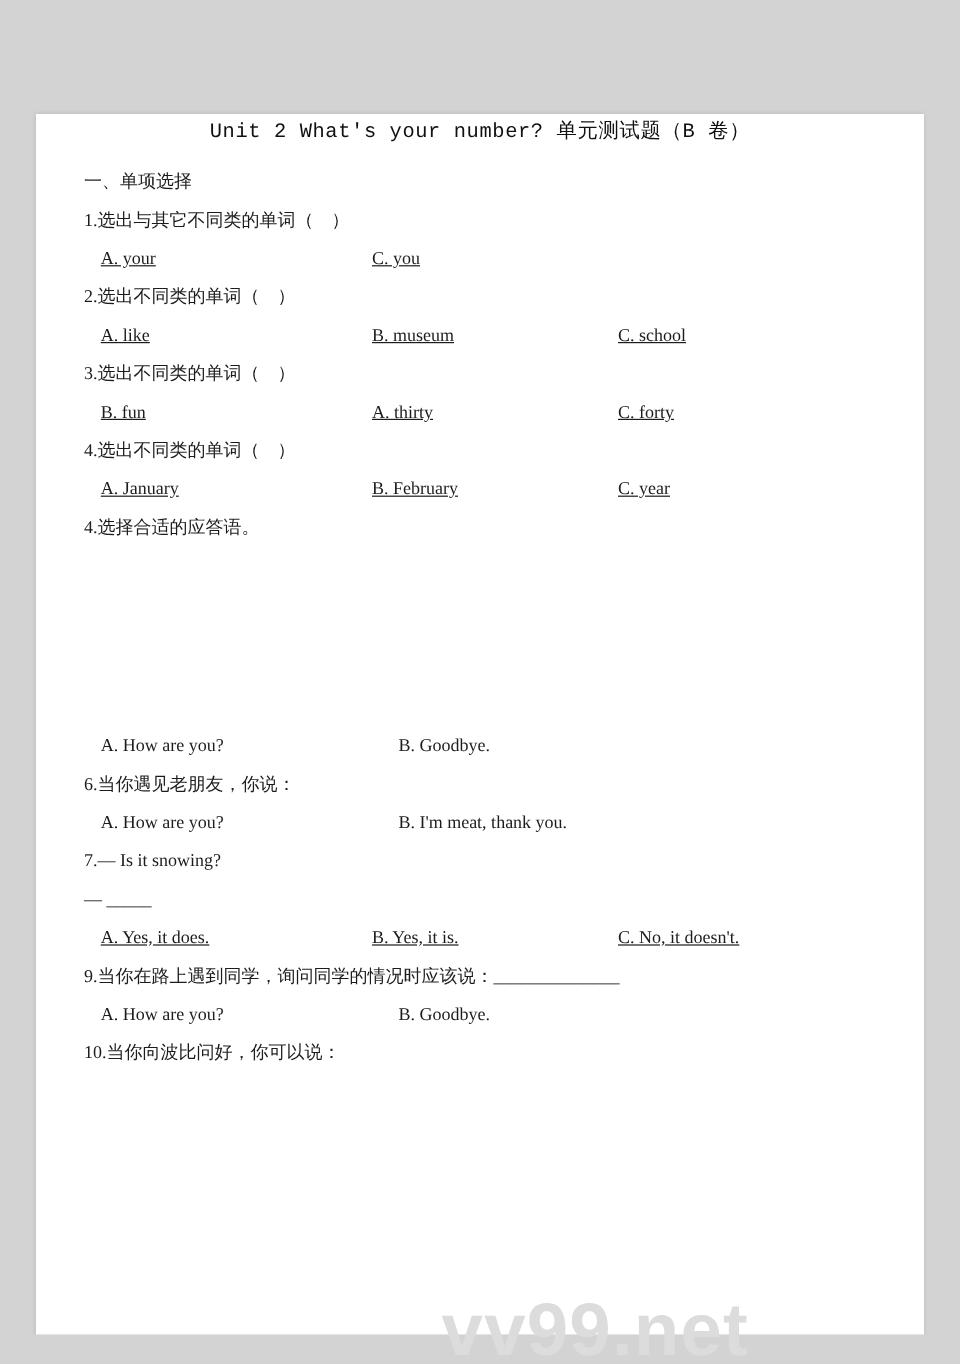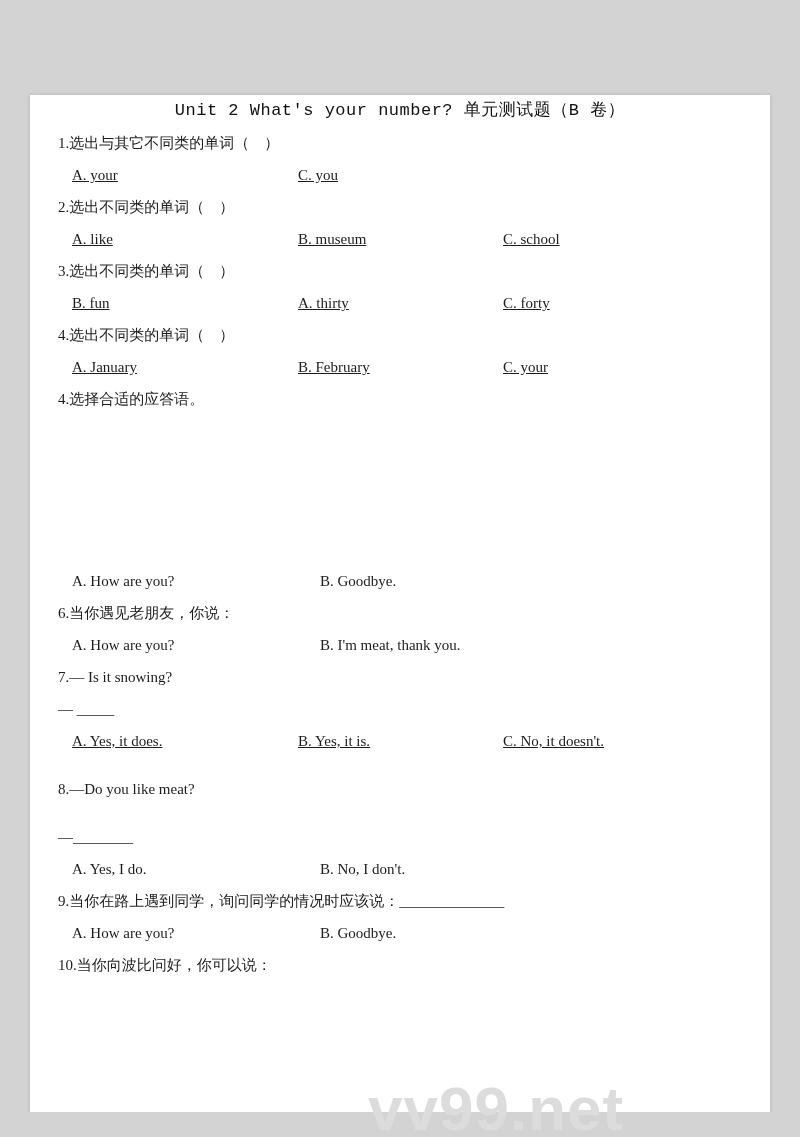--- a/index.html
+++ b/index.html
@@ -15,21 +15,21 @@
     position: relative;
     margin: 6px 30px 0 30px;
     width: 740px;
     height: 1106px;
     background: #ffffff;
     box-shadow: 0 0 4px rgba(0,0,0,0.15);
   }
   .content {
     position: relative;
     z-index: 2;
-    padding: 0 28px;
+    padding: 0 40px;
     color: #1c1c1c;
     font-size: 15px;
   }
   .title {
     margin: 95px 0 0 0;
     line-height: 32px;
     text-align: center;
     font-size: 17px;
     font-weight: 400;
     letter-spacing: 0.5px;
@@ -81,20 +81,21 @@
 <body>
 
 <div class="page">
 
   <div class="watermark">vv99.net</div>
 
   <div class="content">
 
     <h1 class="title">Unit 2 What's your number? 单元测试题（B 卷）</h1>
 
+    <div class="section-heading">一、单项选择</div>
 
     <div>
       <div class="q-prompt">1.选出与其它不同类的单词（　）</div>
       <div class="opts opts-3">
         <span class="opt">A. your</span>
         <span class="opt">C. you</span>
       </div>
     </div>
 
     <div>
@@ -113,21 +114,21 @@
         <span class="opt">A. thirty</span>
         <span class="opt">C. forty</span>
       </div>
     </div>
 
     <div>
       <div class="q-prompt">4.选出不同类的单词（　）</div>
       <div class="opts opts-3">
         <span class="opt">A. January</span>
         <span class="opt">B. February</span>
-        <span class="opt">C. your</span>
+        <span class="opt">C. year</span>
       </div>
     </div>
 
     <div>
       <div class="q-prompt">4.选择合适的应答语。</div>
       <div class="img-gap"></div>
       <div class="opts opts-2">
         <span class="opt">A. How are you?</span>
         <span class="opt">B. Goodbye.</span>
       </div>
@@ -144,28 +145,20 @@
     <div>
       <div class="q-prompt">7.— Is it snowing?</div>
       <div class="q-blank">— _____</div>
       <div class="opts opts-3">
         <span class="opt">A. Yes, it does.</span>
         <span class="opt">B. Yes, it is.</span>
         <span class="opt">C. No, it doesn't.</span>
       </div>
     </div>
 
-    <div>
-      <div class="q-prompt mt16">8.—Do you like meat?</div>
-      <div class="q-blank mt16">—________</div>
-      <div class="opts opts-2">
-        <span class="opt">A. Yes, I do.</span>
-        <span class="opt">B. No, I don't.</span>
-      </div>
-    </div>
 
     <div>
       <div class="q-prompt">9.当你在路上遇到同学，询问同学的情况时应该说：______________</div>
       <div class="opts opts-2">
         <span class="opt">A. How are you?</span>
         <span class="opt">B. Goodbye.</span>
       </div>
     </div>
 
     <div>

